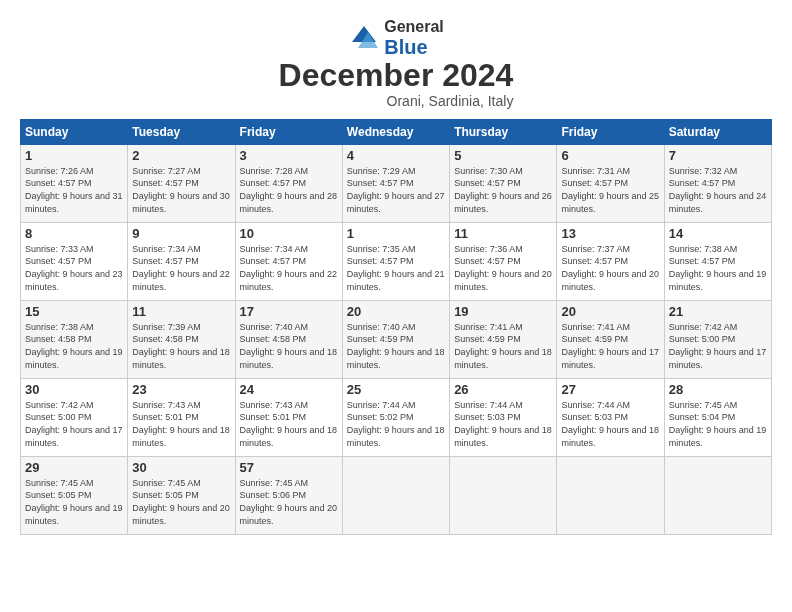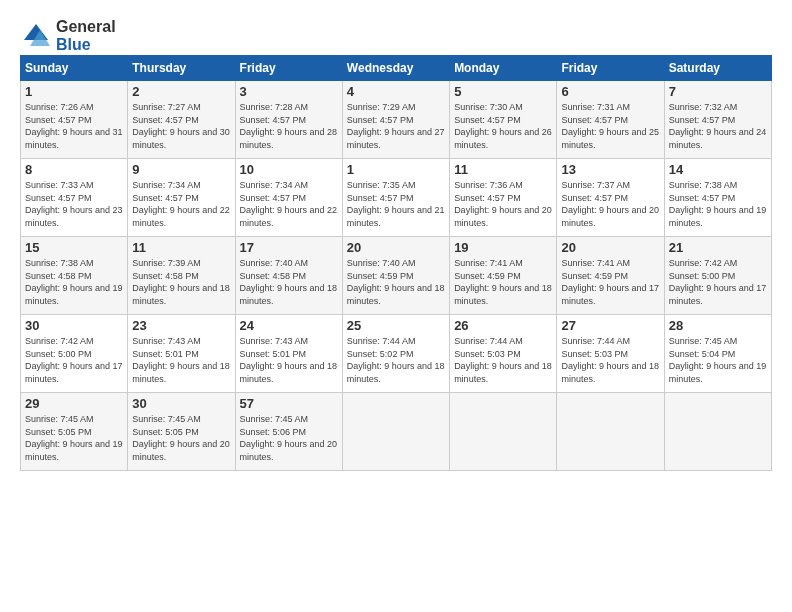--- a/index.html
+++ b/index.html
@@ -13,38 +13,39 @@
     .page {
       width: 792px;
       height: 612px;
       padding: 18px 20px 10px 20px;
       background: #fff;
     }
     .header {
       display: flex;
       justify-content: space-between;
       align-items: center;
-      margin-bottom: 2px;
+      margin-bottom: 10px;
+      flex-direction: column;
     }
     .logo {
       display: flex;
       align-items: center;
     }
     .logo-text {
       display: flex;
       flex-direction: column;
       line-height: 1.1;
     }
     .logo-general {
       font-size: 16px;
       font-weight: bold;
       color: #333;
     }
     .logo-blue {
-      font-size: 16px;
+      font-size: 20px;
       font-weight: bold;
       color: #1a5fa8;
     }
     .logo-icon {
       width: 32px;
       height: 32px;
       margin-right: 4px;
     }
     .title-block {
       text-align: right;
@@ -111,30 +112,34 @@
     <div class="logo">
       <svg class="logo-icon" viewBox="0 0 32 32" xmlns="http://www.w3.org/2000/svg">
         <polygon points="16,4 28,20 4,20" fill="#1a5fa8"></polygon>
         <polygon points="20,10 30,26 10,26" fill="#4a9fd4" opacity="0.7"></polygon>
       </svg>
       <div class="logo-text">
         <span class="logo-general">General</span>
         <span class="logo-blue">Blue</span>
       </div>
     </div>
+    <div class="title-block">
+      <div class="month-title">December 2024</div>
+      <div class="location">Orani, Sardinia, Italy</div>
+    </div>
   </div>
 
   <table>
     <thead>
       <tr>
         <th>Sunday</th>
-        <th>Thursday</th>
+        <th>Tuesday</th>
         <th>Friday</th>
         <th>Wednesday</th>
-        <th>Monday</th>
+        <th>Thursday</th>
         <th>Friday</th>
         <th>Saturday</th>
       </tr>
     </thead>
     <tbody id="calendar-body">
     <tr>
           <td><span class="day-number">1</span><span class="day-info">Sunrise: 7:26 AM<br>Sunset: 4:57 PM<br>Daylight: 9 hours and 31 minutes.</span></td>
           <td><span class="day-number">2</span><span class="day-info">Sunrise: 7:27 AM<br>Sunset: 4:57 PM<br>Daylight: 9 hours and 30 minutes.</span></td>
           <td><span class="day-number">3</span><span class="day-info">Sunrise: 7:28 AM<br>Sunset: 4:57 PM<br>Daylight: 9 hours and 28 minutes.</span></td>
           <td><span class="day-number">4</span><span class="day-info">Sunrise: 7:29 AM<br>Sunset: 4:57 PM<br>Daylight: 9 hours and 27 minutes.</span></td>

